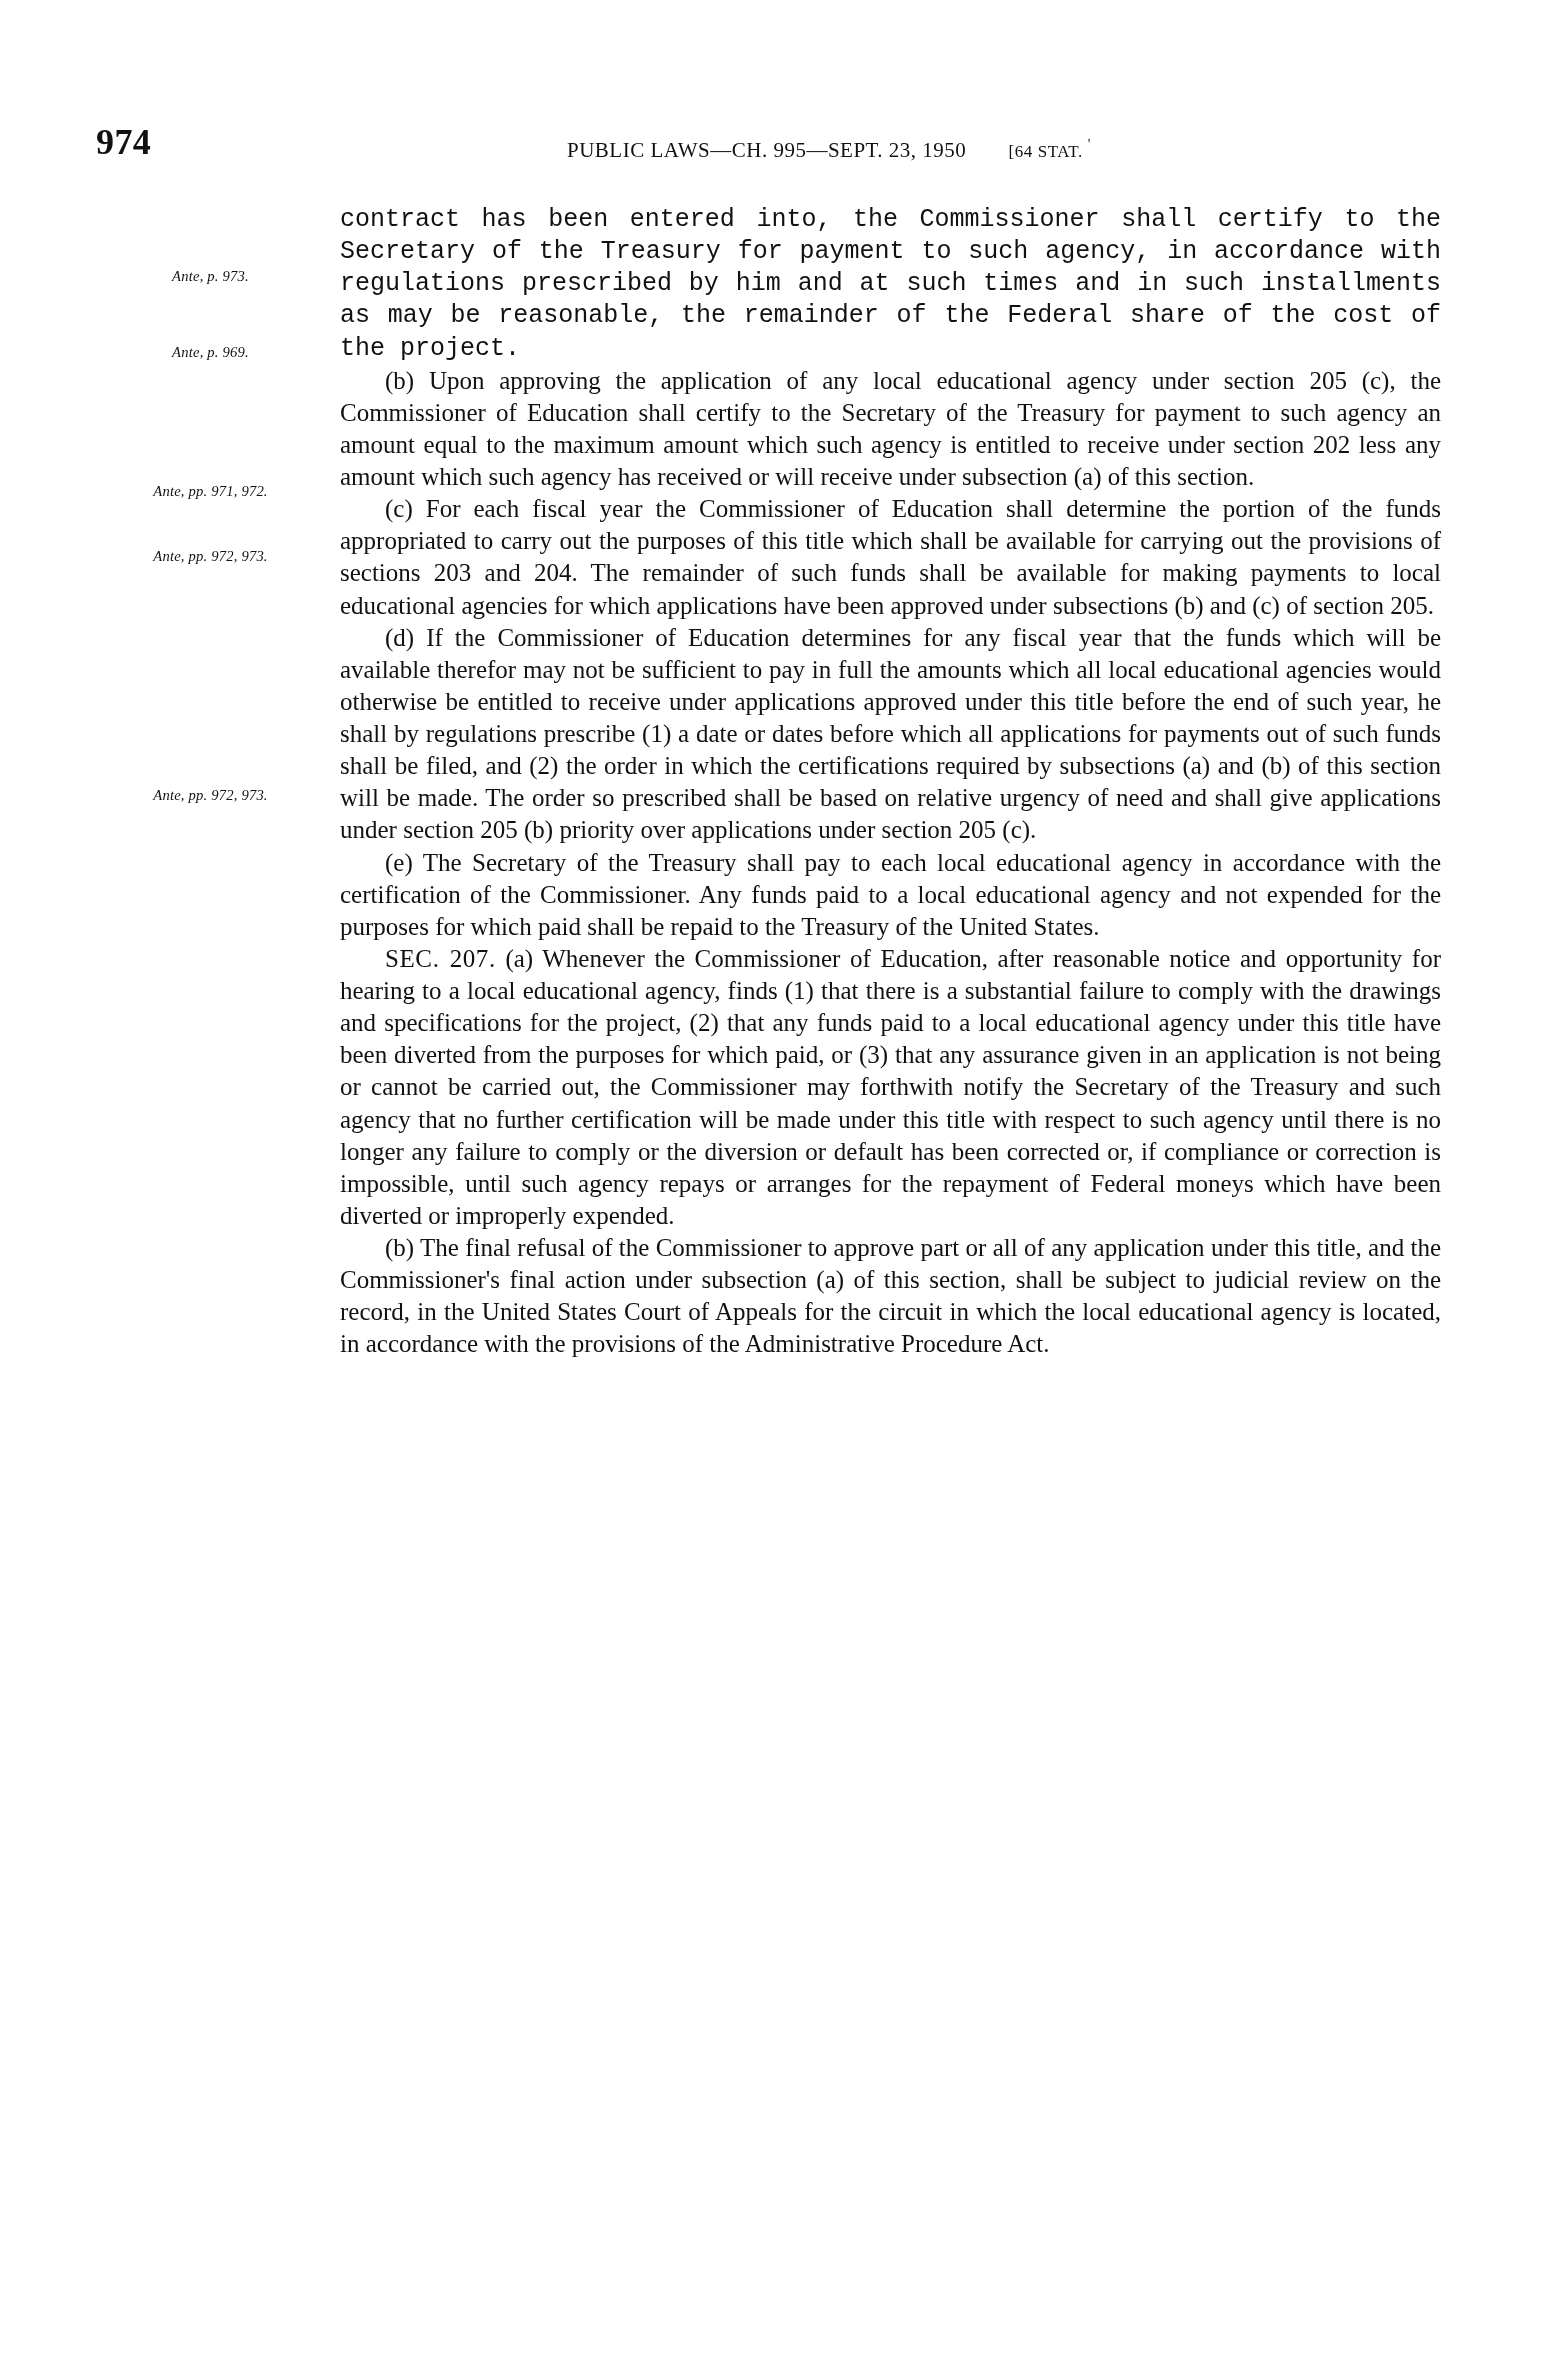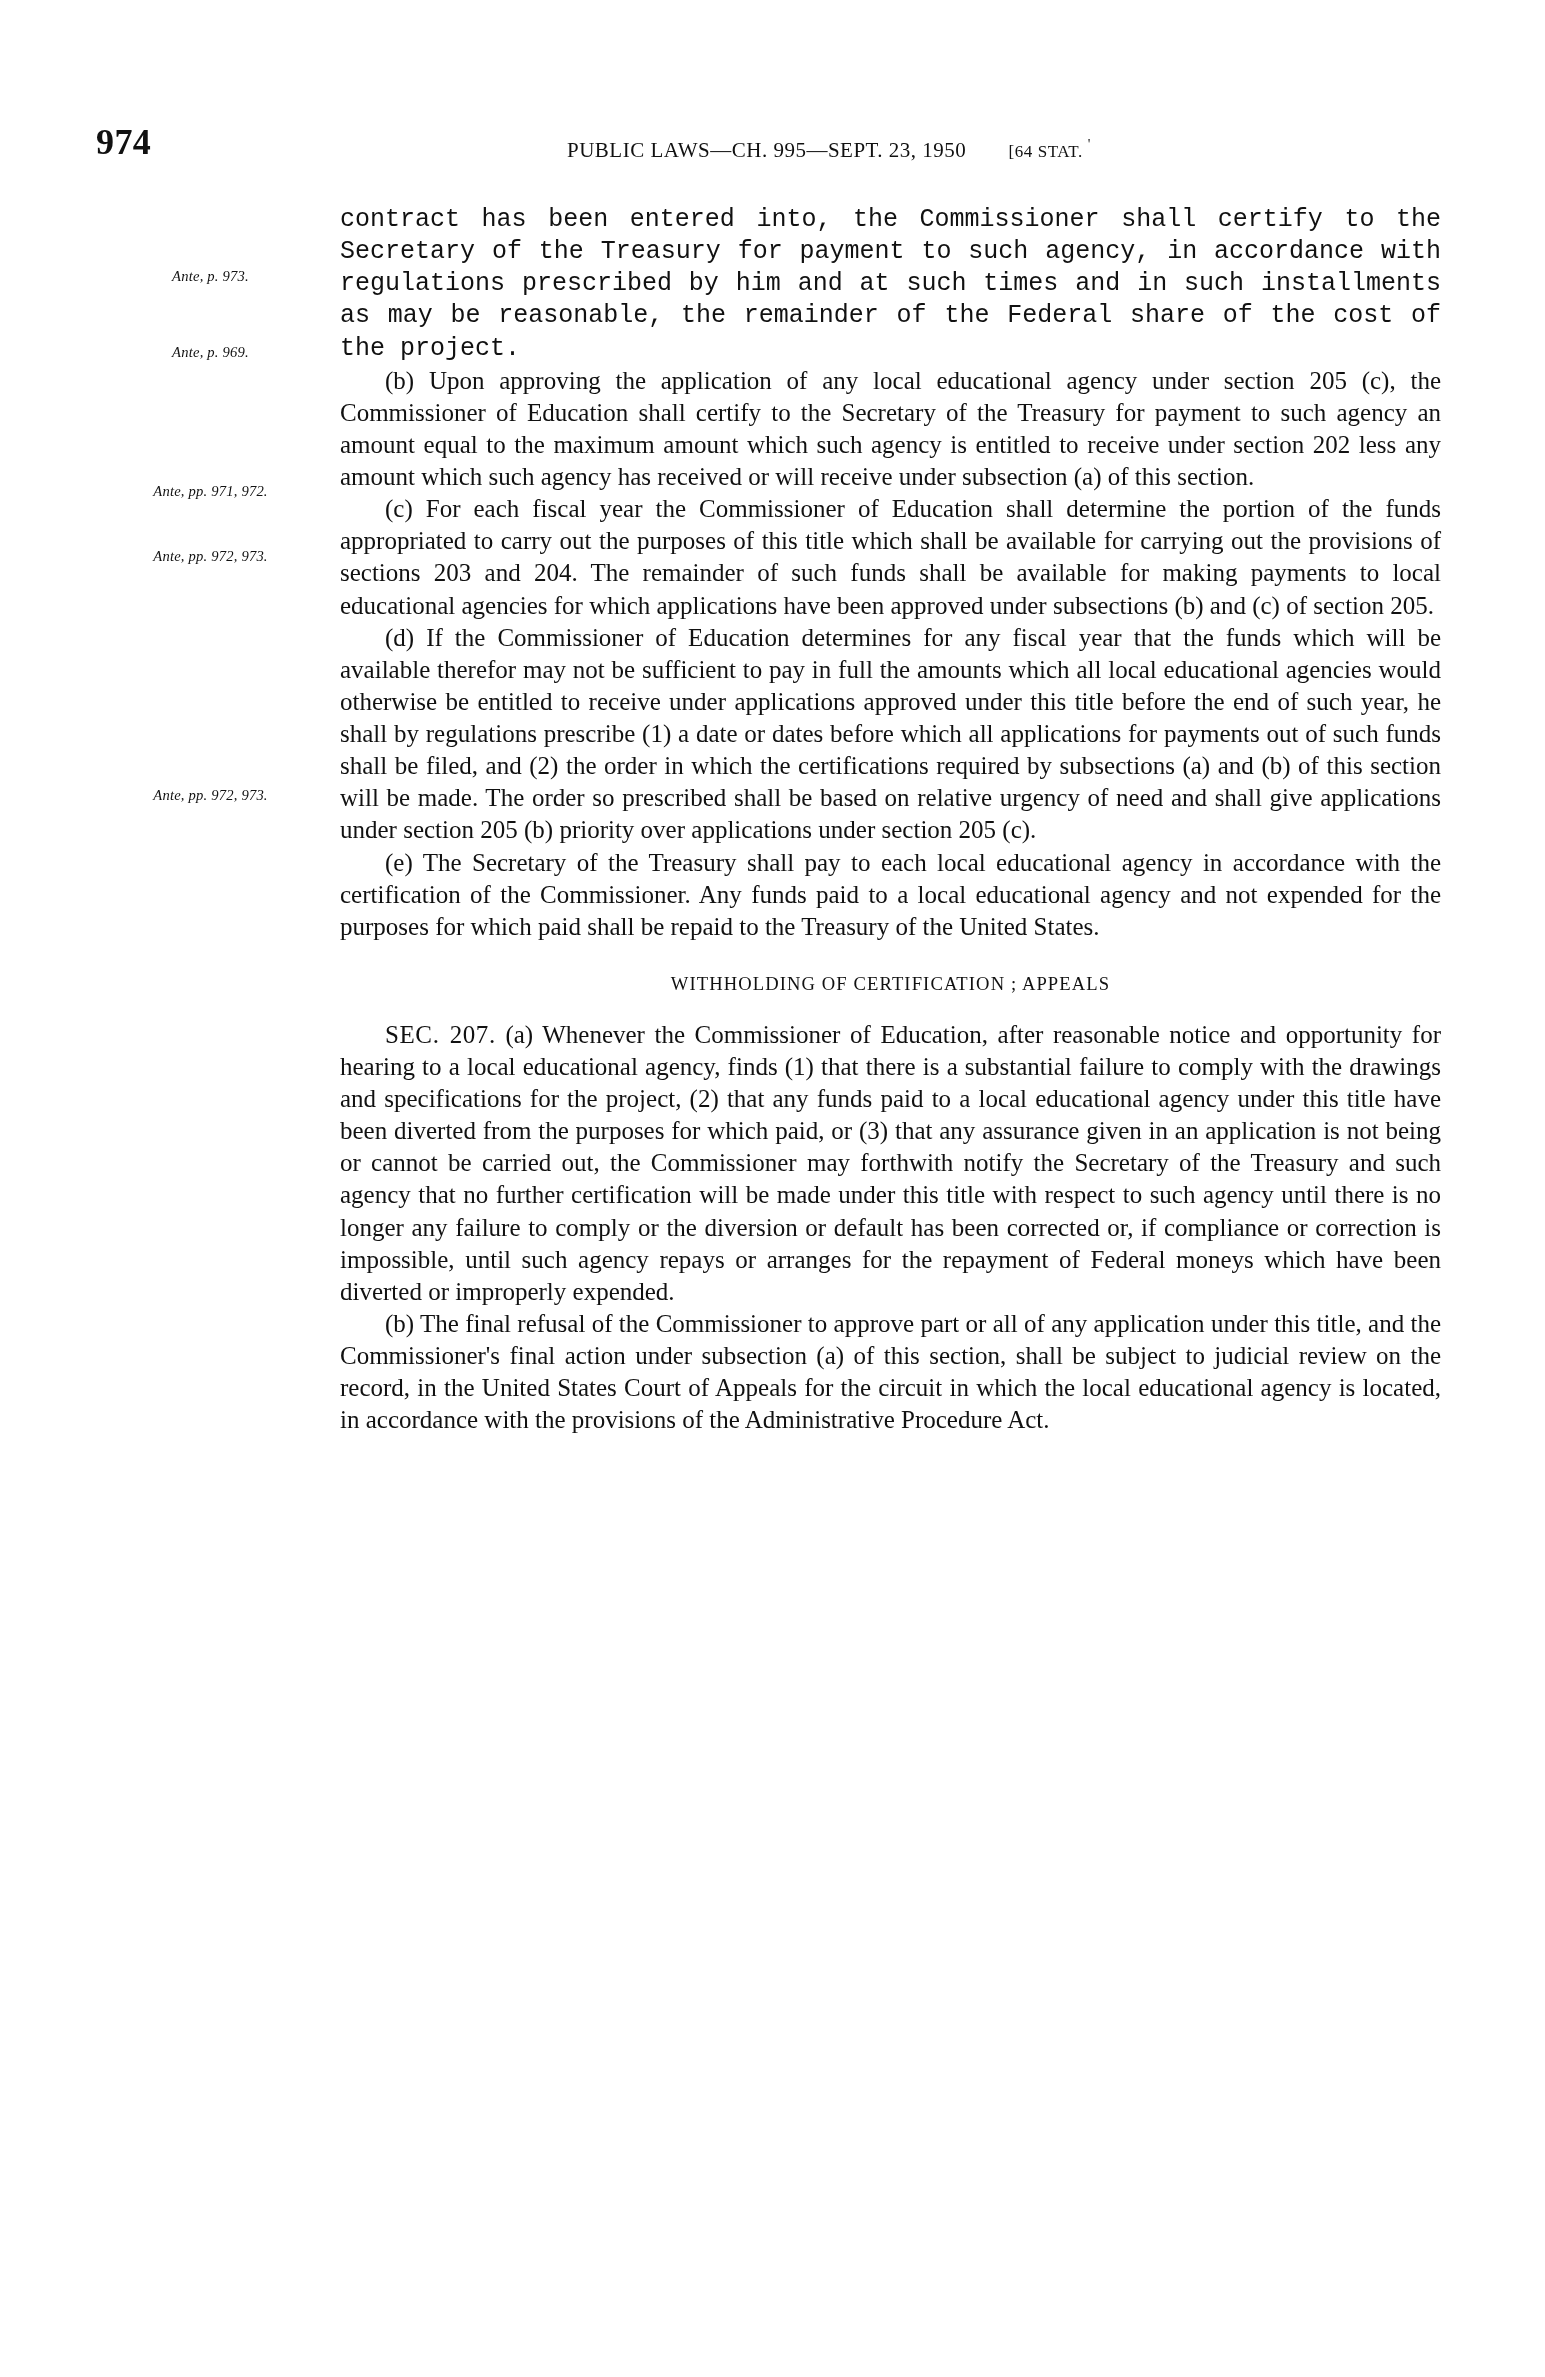--- a/index.html
+++ b/index.html
@@ -120,21 +120,20 @@
     <p class="noindent">contract has been entered into, the Commissioner shall certify to the Secretary of the Treasury for payment to such agency, in accordance with regulations prescribed by him and at such times and in such installments as may be reasonable, the remainder of the Federal share of the cost of the project.</p>
 
     <p>(b) Upon approving the application of any local educational agency under section 205 (c), the Commissioner of Education shall certify to the Secretary of the Treasury for payment to such agency an amount equal to the maximum amount which such agency is entitled to receive under section 202 less any amount which such agency has received or will receive under subsection (a) of this section.</p>
 
     <p>(c) For each fiscal year the Commissioner of Education shall determine the portion of the funds appropriated to carry out the purposes of this title which shall be available for carrying out the provisions of sections 203 and 204. The remainder of such funds shall be available for making payments to local educational agencies for which applications have been approved under subsections (b) and (c) of section 205.</p>
 
     <p>(d) If the Commissioner of Education determines for any fiscal year that the funds which will be available therefor may not be sufficient to pay in full the amounts which all local educational agencies would otherwise be entitled to receive under applications approved under this title before the end of such year, he shall by regulations prescribe (1) a date or dates before which all applications for payments out of such funds shall be filed, and (2) the order in which the certifications required by subsections (a) and (b) of this section will be made. The order so prescribed shall be based on relative urgency of need and shall give applications under section 205 (b) priority over applications under section 205 (c).</p>
 
     <p>(e) The Secretary of the Treasury shall pay to each local educational agency in accordance with the certification of the Commissioner. Any funds paid to a local educational agency and not expended for the purposes for which paid shall be repaid to the Treasury of the United States.</p>
 
-    <div class="section-head">WITHHOLDING OF CERTIFICATION ; APPEALS</div>
 
     <p>
       <span class="sec-label">SEC. 207.</span>
       <span>(a) Whenever the Commissioner of Education, after reasonable notice and opportunity for hearing to a local educational agency, finds (1) that there is a substantial failure to comply with the drawings and specifications for the project, (2) that any funds paid to a local educational agency under this title have been diverted from the purposes for which paid, or (3) that any assurance given in an application is not being or cannot be carried out, the Commissioner may forthwith notify the Secretary of the Treasury and such agency that no further certification will be made under this title with respect to such agency until there is no longer any failure to comply or the diversion or default has been corrected or, if compliance or correction is impossible, until such agency repays or arranges for the repayment of Federal moneys which have been diverted or improperly expended.</span>
     </p>
 
     <p>(b) The final refusal of the Commissioner to approve part or all of any application under this title, and the Commissioner's final action under subsection (a) of this section, shall be subject to judicial review on the record, in the United States Court of Appeals for the circuit in which the local educational agency is located, in accordance with the provisions of the Administrative Procedure Act.</p>
 
   </div>
 

